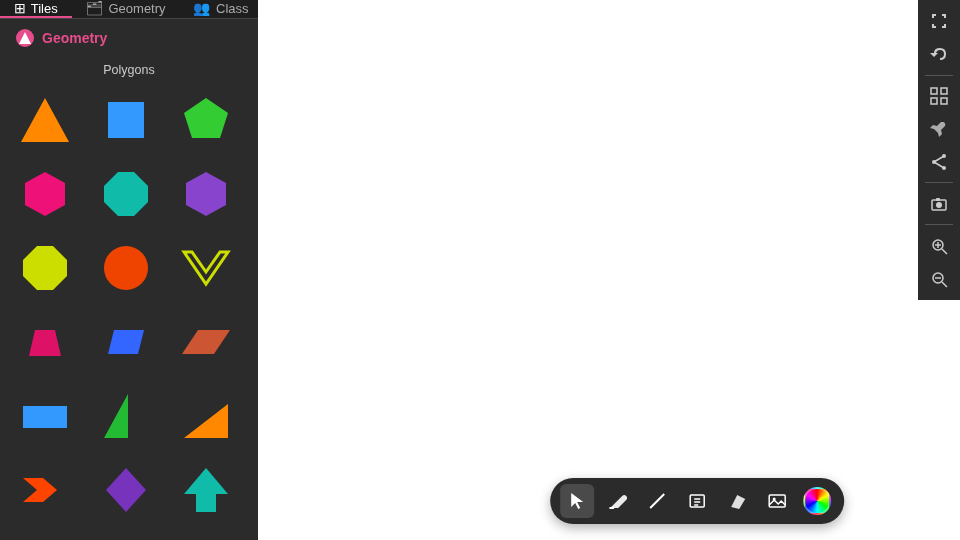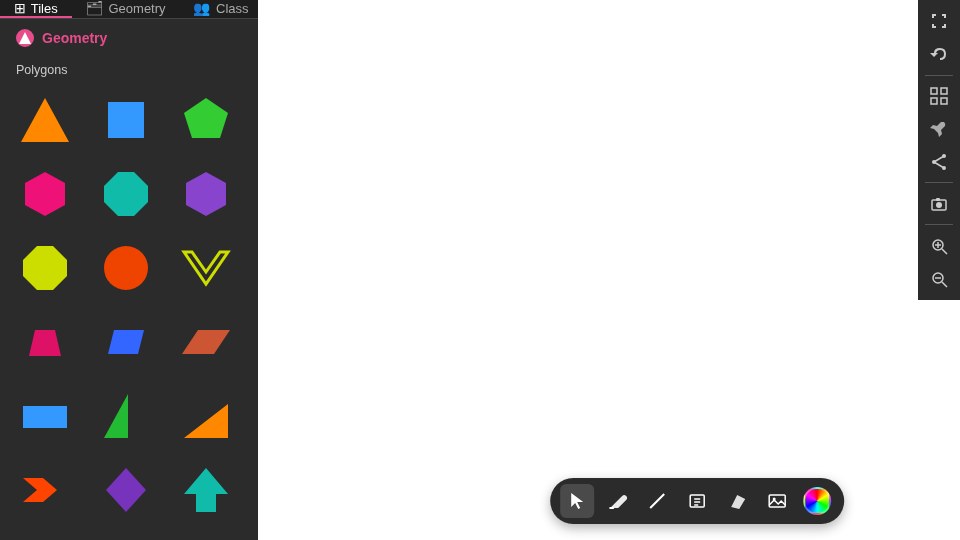--- a/index.html
+++ b/index.html
@@ -71,20 +71,21 @@
       justify-content: center;
       font-size: 10px;
       color: white;
     }
 
     .category-label {
       color: #ccc;
       font-size: 12.5px;
       font-weight: 500;
       padding: 6px 16px 4px;
+      text-align: center;
     }
 
     .shapes-grid {
       display: grid;
       grid-template-columns: repeat(3, 1fr);
       gap: 4px;
       padding: 4px 10px;
     }
 
     .shape-cell {

